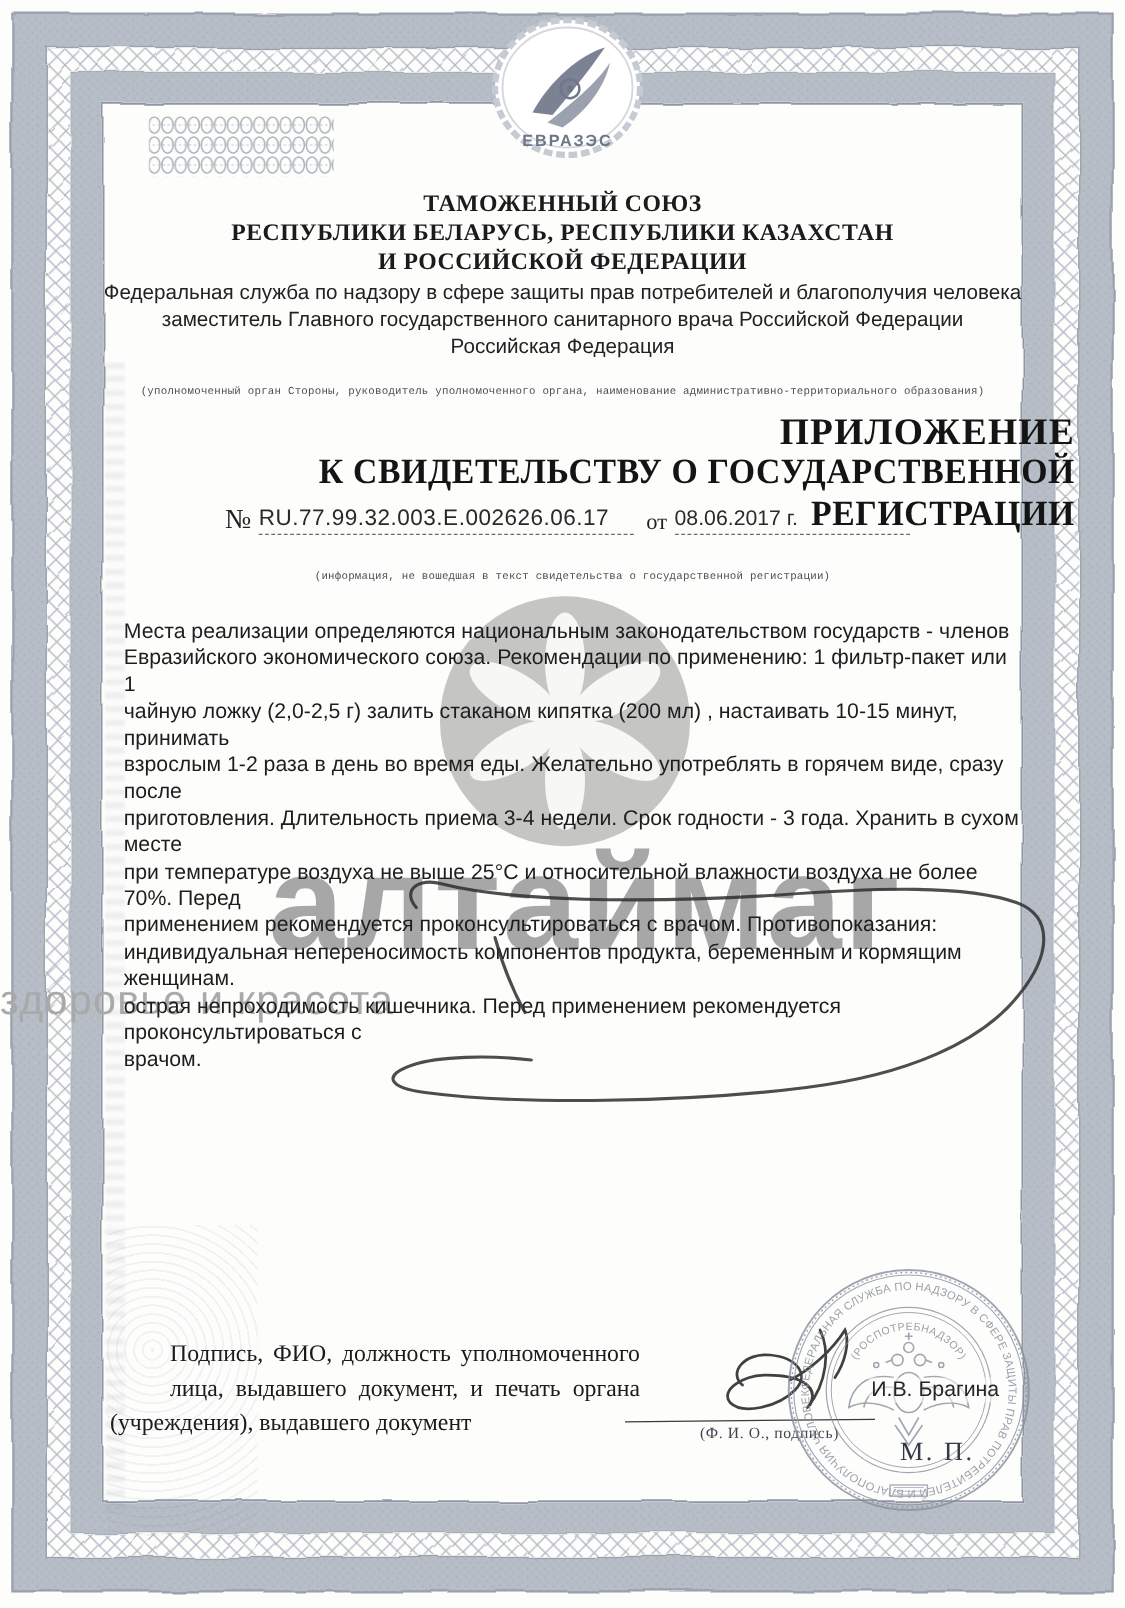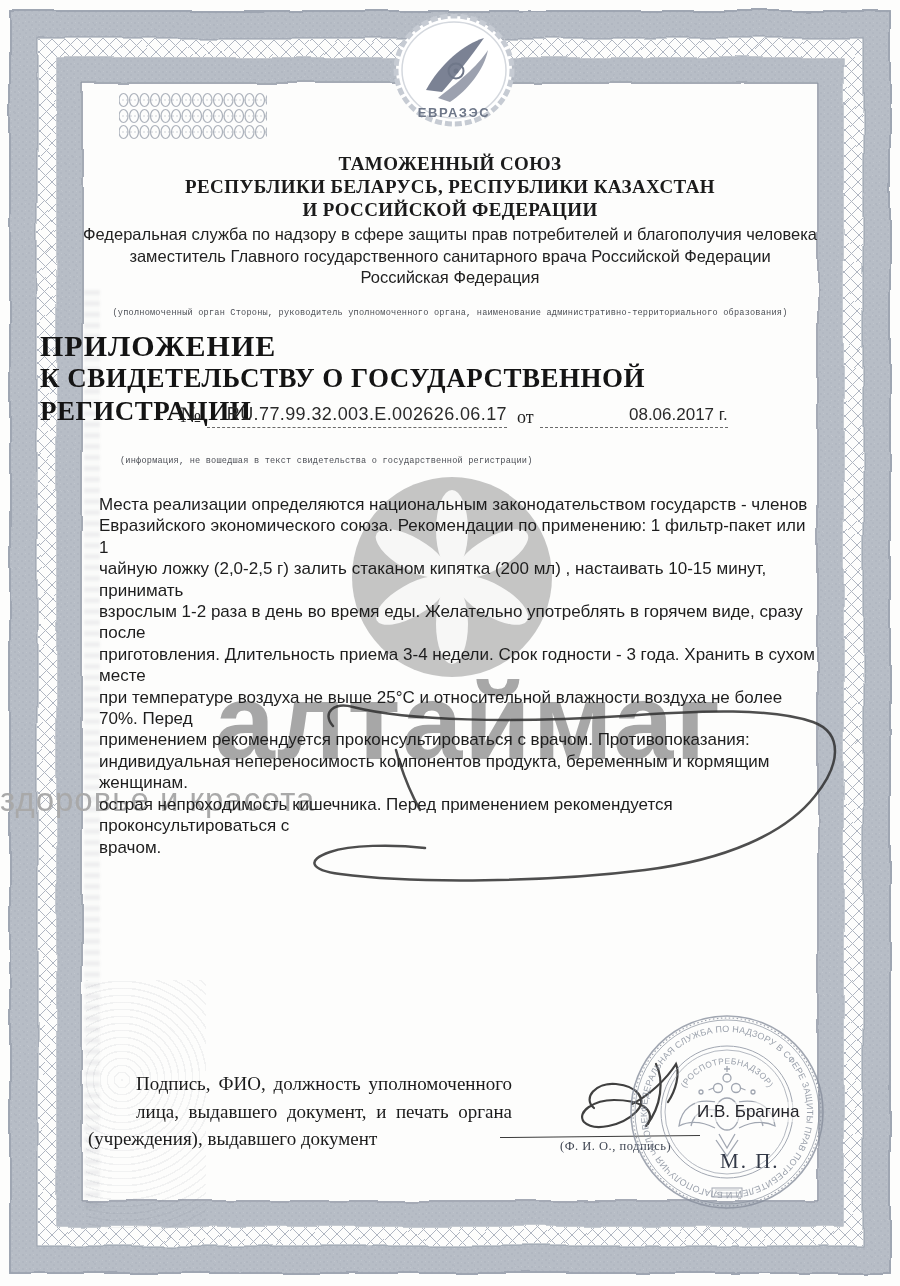--- a/index.html
+++ b/index.html
@@ -12,32 +12,32 @@
   .z0{z-index:0}.z1{z-index:1}.z2{z-index:2}.z3{z-index:3}.z4{z-index:4}
 
   
   .hdr{left:60px;right:60px;top:152px;text-align:center;}
   .hdr .serif{font-family:"Liberation Serif",serif;font-weight:bold;font-size:19px;
               line-height:23px;letter-spacing:0.4px;color:#1b1b1b;}
   .hdr .sans{font-size:16.5px;line-height:21.5px;color:#222;}
   .tiny{font-family:Liberation Mono, monospace;font-size:8.6px;color:#4c4f56;letter-spacing:0.2px;}
   .authority-note{left:80px;right:80px;top:308px;text-align:center;}
 
-  .title{left:40px;right:40px;top:330px;text-align:left;font-family:"Liberation Serif",serif;
+  .title{left:40px;right:40px;top:330px;text-align:right;font-family:"Liberation Serif",serif;
          font-weight:bold;color:#141414;}
   .title .t1{font-size:30px;line-height:32px;letter-spacing:1px;}
   .title .t2{font-size:27px;line-height:32px;letter-spacing:0.5px;transform:scaleY(1.05);}
 
   .regline{left:180px;top:402px;display:flex;align-items:flex-end;}
   .regline .no{font-family:"Liberation Serif",serif;font-size:22px;color:#222;}
-  .uline{border-bottom:1.6px dashed #6a6a6a;text-align:right;padding-bottom:2px;}
+  .uline{border-bottom:1.6px dashed #6a6a6a;text-align:left;padding-bottom:2px;}
   .regnum{width:300px;margin-left:6px;font-size:18px;letter-spacing:0.4px;color:#2a2a2a;}
   .ot{font-family:"Liberation Serif",serif;font-size:18px;color:#222;margin-left:10px;}
   .regdate{width:188px;margin-left:6px;font-size:17px;color:#2a2a2a;}
-  .reg-note{left:120px;right:120px;top:456px;}
+  .reg-note{left:136px;right:120px;top:456px;text-align:center;}
 
   .body-head{left:99px;top:472px;font-size:17.5px;font-weight:bold;color:#161616;}
   .body-lines{left:99px;top:494px;width:720px;font-size:17px;line-height:21.4px;color:#1d1d1d;}
 
   
   .wm-brand{left:0;right:0;top:668px;text-align:center;font-weight:bold;font-size:108px;
             color:#a7a7a7;letter-spacing:2px;line-height:1;padding-left:37px;}
   .wm-tag{left:0;right:0;top:781px;text-align:left;font-size:33px;color:#a9a9a9;letter-spacing:1px;}
 
   

